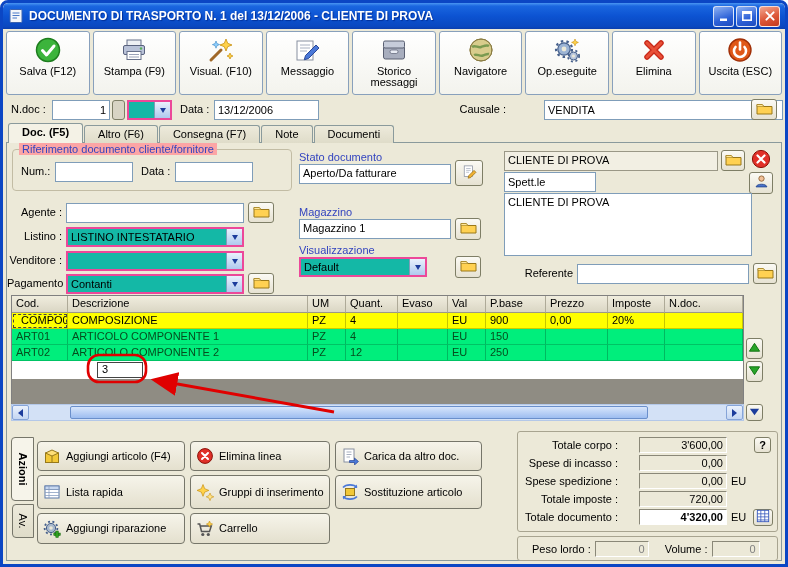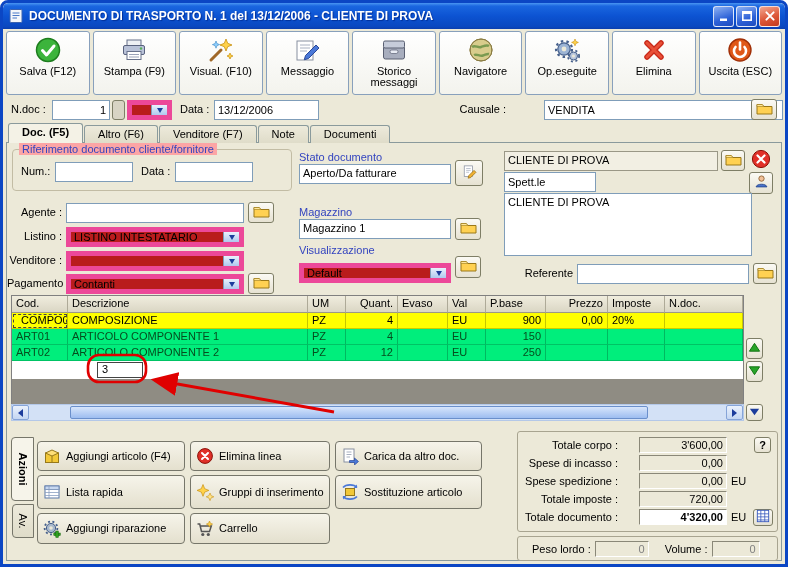--- a/index.html
+++ b/index.html
@@ -23,21 +23,21 @@
   .tool-ic svg{width:100%;height:100%;}
   .tool-lb{margin-top:2px;line-height:11px;text-align:center;}
 
   
   .docbar{position:absolute;left:3px;top:95px;width:776px;height:24px;}
   .lab{position:absolute;font-size:11px;color:#000;white-space:nowrap;}
   .blab{position:absolute;font-size:11px;color:#3344BF;white-space:nowrap;}
   .tb{position:absolute;border:1px solid #7F9DB9;background:#fff;font-size:11px;padding:0 3px;height:20px;}
   .df{position:absolute;border:1px solid #7F9DB9;background:#fff;font-size:11px;padding:2px 3px;height:20px;overflow:hidden;white-space:nowrap;}
   .df.gray{background:#F2EFE3;border-color:#9A9786;}
-  .combo{position:absolute;background:#b91c1c;border:5px solid #ec4899;display:flex;align-items:center;height:20px;font-size:11px;cursor:pointer;}
+  .combo{position:absolute;background:#14b8a6;border:2px solid #ec4899;display:flex;align-items:center;height:20px;font-size:11px;cursor:pointer;}
   .combo .val{flex:1;padding:0 3px;overflow:hidden;white-space:nowrap;}
   .combo .arr{width:16px;align-self:stretch;background:linear-gradient(#E9F1FD,#AFC9EE);border-left:1px solid #7F9DB9;display:flex;align-items:center;justify-content:center;}
   .combo .arr::after{content:"";border-left:3.5px solid transparent;border-right:3.5px solid transparent;border-top:5px solid #1C3C9C;}
   .ibtn{position:absolute;border:1px solid #7E7E66;background:linear-gradient(#FBFAF4,#E6E2D2);border-radius:3px;cursor:pointer;display:flex;align-items:center;justify-content:center;padding:0;}
   .ibtn svg{width:17px;height:15px;}
   .xbtn{position:absolute;border:none;background:transparent;cursor:pointer;padding:0;}
   .xbtn svg{width:20px;height:20px;}
 
   
   .tabstrip{position:absolute;left:3px;top:120px;height:20px;display:flex;align-items:flex-end;padding-left:2px;z-index:3;}
@@ -49,21 +49,21 @@
   .group{position:absolute;border:1px solid #C2BCA4;border-radius:4px;}
   .gtitle{position:absolute;top:-7px;left:6px;background:#fca5a5;padding:0 3px;font-size:11px;color:#3344BF;white-space:nowrap;}
   textarea.addr{position:absolute;border:1px solid #7F9DB9;background:#fff;font-size:11px;padding:2px 3px;resize:none;font-family:"Liberation Sans",sans-serif;}
 
   
   .grid{position:absolute;left:4px;top:152px;width:733px;border:1px solid #808080;background:#fff;}
   .grow{display:grid;grid-template-columns:56px 240px 38px 52px 50px 38px 60px 62px 57px 1fr;height:16px;}
   .ghead{height:17px;}
   .gcell{font-size:11px;padding:1px 4px;overflow:hidden;white-space:nowrap;border-right:1px solid rgba(0,0,0,.22);}
   .ghead .gcell{background:linear-gradient(#F0EDDE,#DAD6C4);border-right:1px solid #AEAA98;border-bottom:1px solid #9C9886;color:#000;}
-  .ar{text-align:right;}
+  .ar{text-align:left;}
   .ry .gcell{background:#FFFF00;border-bottom:1px solid rgba(0,0,0,.2);}
   .rg .gcell{background:#00EE7C;border-bottom:1px solid rgba(0,0,0,.18);color:#054D1E;}
   .c0{position:relative;}
   .focuscell{outline:1px dashed #444;outline-offset:-2px;padding-left:9px;}
   .editrow{position:absolute;left:4px;top:218px;width:733px;height:18px;background:#fff;border-left:1px solid #808080;border-right:1px solid #808080;}
   .editcell{position:absolute;left:85px;top:1px;width:46px;height:16px;border:1px solid #444;background:#fff;font-size:11px;padding:0 4px;}
   .gridgray{position:absolute;left:4px;top:236px;width:733px;height:25px;background:#8F8C83;border:1px solid #808080;border-top:none;border-bottom:none;}
 
   
   .hscroll{position:absolute;left:4px;top:261px;width:733px;height:17px;background:#D3E1F6;border:1px solid #B4C8E8;}
@@ -225,21 +225,21 @@
         <span><svg viewBox="0 0 17 14" width="17" height="14">
             <path d="M1 12.5V3h5.2l1.6 2H16v7.5z" fill="#FFD152" stroke="#9A7818"></path>
             <path d="M1 5h6.8L6.2 3H1z" fill="#FFE79A" stroke="#9A7818" stroke-width=".6"></path>
           </svg></span>
       </button>
   </div>
 
   <div class="tabstrip">
     <div class="tab active"><span>Doc. (F5)</span></div>
     <div class="tab"><span>Altro (F6)</span></div>
-    <div class="tab"><span>Venditore (F7)</span></div>
+    <div class="tab"><span>Consegna (F7)</span></div>
     <div class="tab"><span>Note</span></div>
     <div class="tab"><span>Documenti</span></div>
   </div>
 
   <div class="panel">
 
     <div class="group" style="left:5px;top:6px;width:280px;height:42px;">
       <span class="gtitle">Riferimento documento cliente/fornitore</span>
       <span class="lab" style="left:8px;top:15px;">Num.:</span>
       <input class="tb" style="left: 42px; top: 12px; width: 78px;" value="">
@@ -293,21 +293,21 @@
     <span class="blab" style="left:292px;top:63px;">Magazzino</span>
     <div class="df" style="left:292px;top:76px;width:152px;">Magazzino 1</div>
     <button class="ibtn" style="left:448px;top:75px;width:26px;height:22px;">
         <span><svg viewBox="0 0 17 14" width="17" height="14">
             <path d="M1 12.5V3h5.2l1.6 2H16v7.5z" fill="#FFD152" stroke="#9A7818"></path>
             <path d="M1 5h6.8L6.2 3H1z" fill="#FFE79A" stroke="#9A7818" stroke-width=".6"></path>
           </svg></span>
       </button>
 
     <span class="blab" style="left:292px;top:101px;">Visualizzazione</span>
-    <div class="combo" style="left:292px;top:120px;width:152px;">
+    <div class="combo" style="left:292px;top:114px;width:128px;">
         <span class="val">Default</span>
         <span class="arr"></span>
       </div>
     <button class="ibtn" style="left:448px;top:113px;width:26px;height:22px;">
         <span><svg viewBox="0 0 17 14" width="17" height="14">
             <path d="M1 12.5V3h5.2l1.6 2H16v7.5z" fill="#FFD152" stroke="#9A7818"></path>
             <path d="M1 5h6.8L6.2 3H1z" fill="#FFE79A" stroke="#9A7818" stroke-width=".6"></path>
           </svg></span>
       </button>
 

